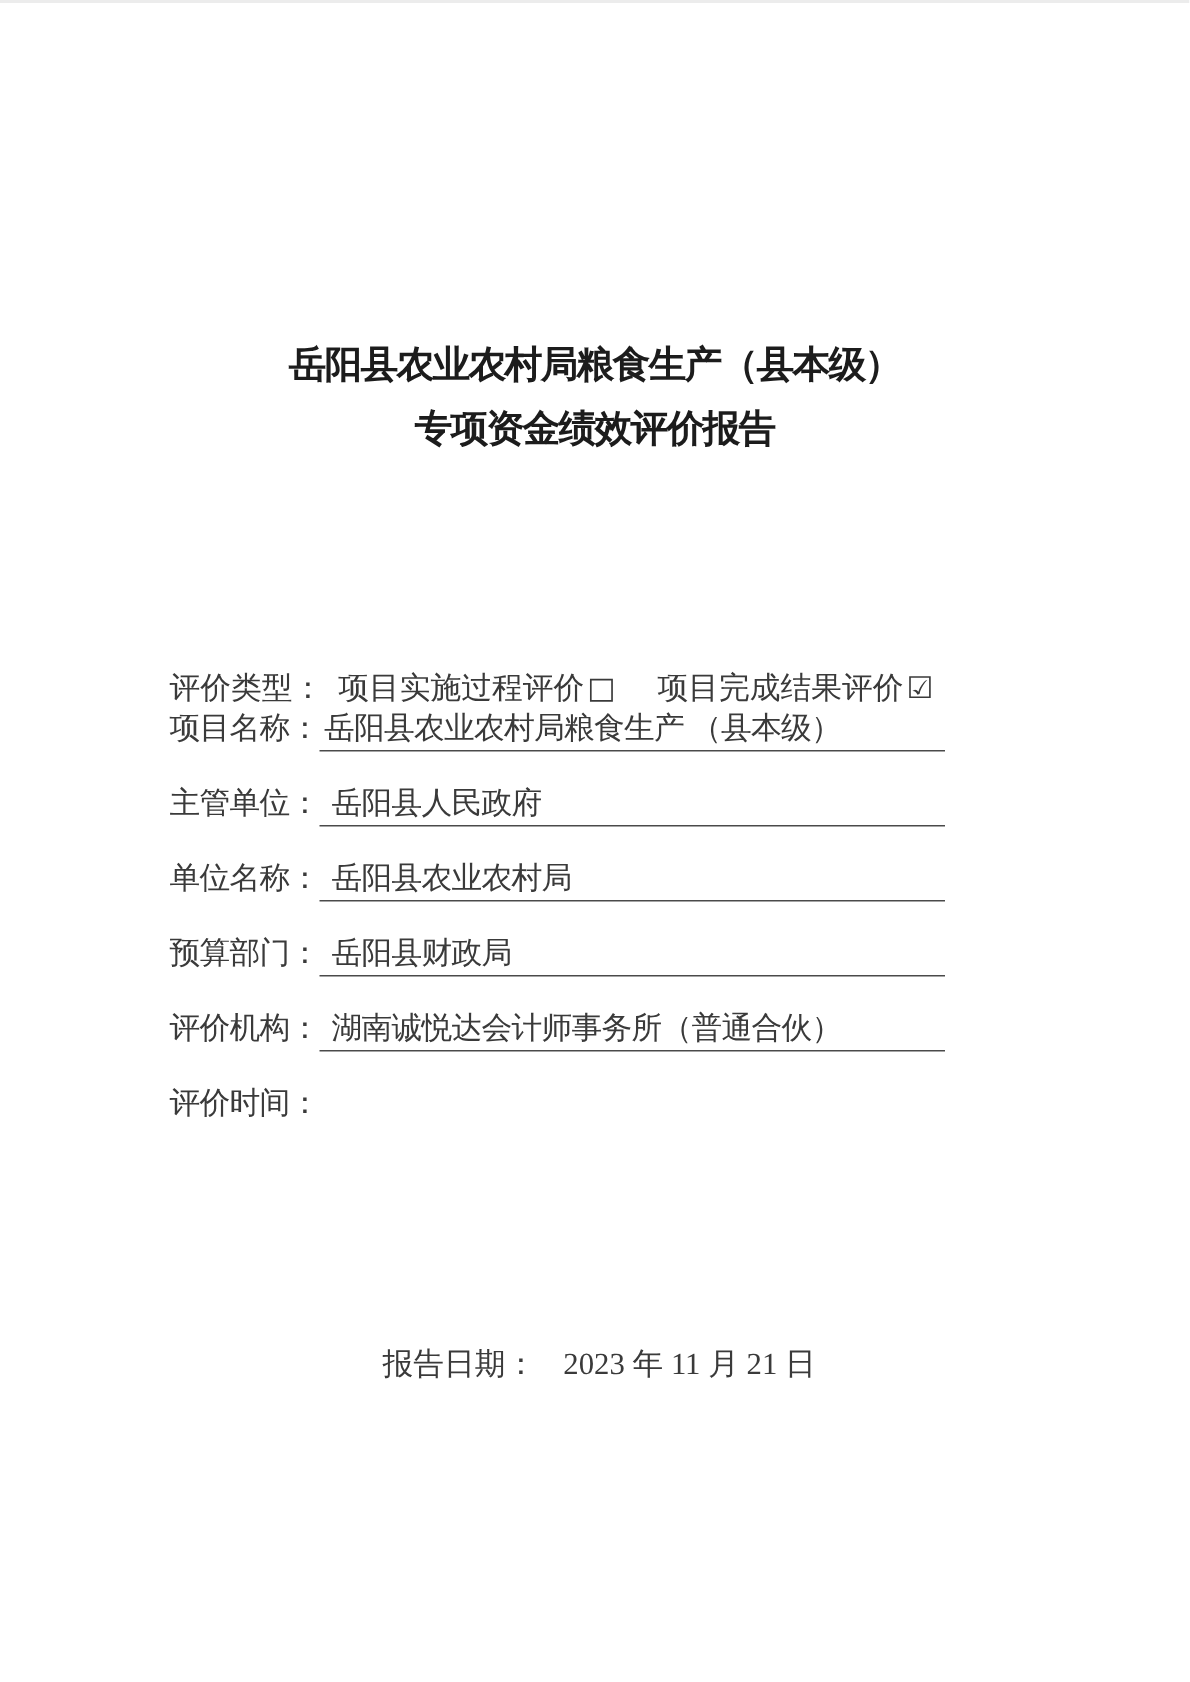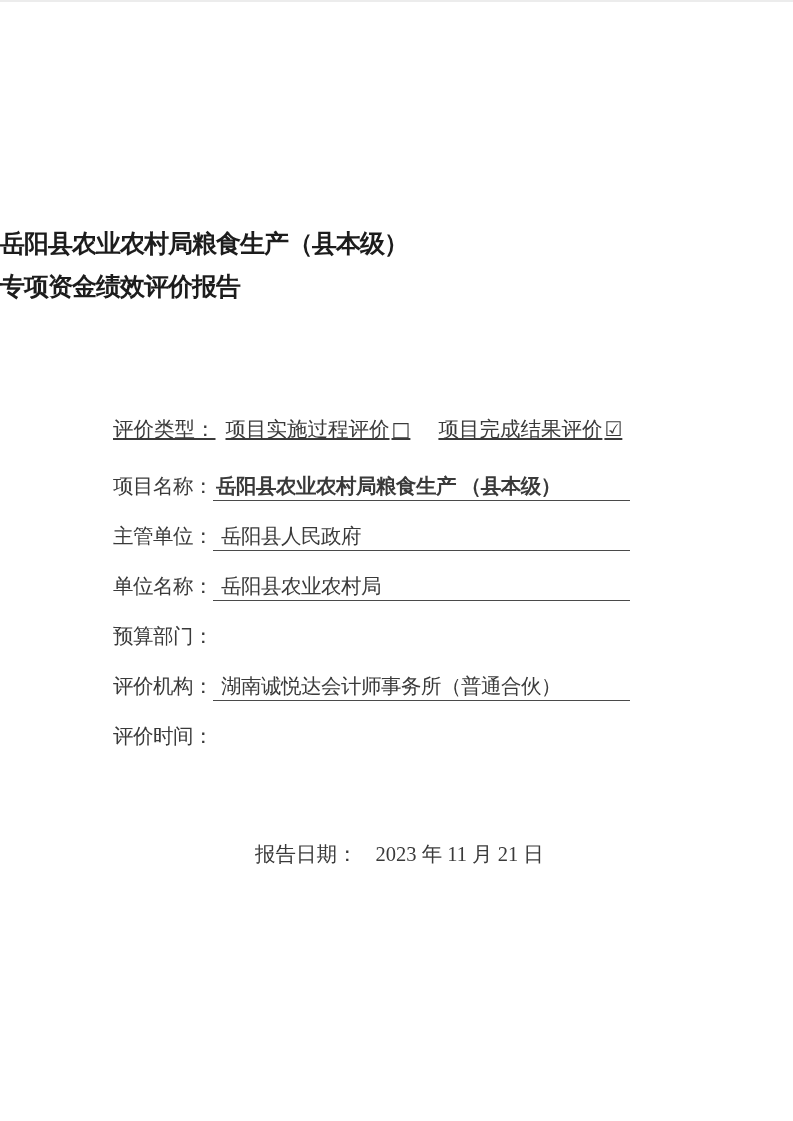--- a/index.html
+++ b/index.html
@@ -17,38 +17,37 @@
     font-family: "Liberation Serif", "DejaVu Serif", serif;
     color: #383838;
   }
 
   
   .title-block {
     position: absolute;
     top: 220px;
     left: 0;
     width: 793px;
-    text-align: left;
+    text-align: center;
     font-weight: 700;
     font-size: 25px;
     line-height: 43px;
     letter-spacing: -1px;
     color: #1c1c1c;
   }
 
   
   .eval-row {
     position: absolute;
-    top: 414px;
+    top: 443px;
     left: 113px;
     font-size: 20.5px;
     line-height: 26px;
     white-space: nowrap;
     color: #3a3a3a;
-    text-decoration: underline;
   }
   .eval-row .opt1 { margin-left: 10px; }
   .eval-row .opt2 { margin-left: 28px; }
   .cb {
     font-family: "DejaVu Sans", sans-serif;
     font-size: 20px;
     margin-left: 2px;
     color: #3a3a3a;
   }
 
@@ -74,27 +73,27 @@
     white-space: nowrap;
     letter-spacing: -0.5px;
   }
   .fvalue {
     flex: 1 1 auto;
     border-bottom: 1.4px solid #4a4a4a;
     padding: 0 0 1px 8px;
     white-space: nowrap;
     letter-spacing: -0.5px;
   }
-  .fvalue.tight { padding-left: 3px; font-weight: bold; }
+  .fvalue.tight { padding-left: 3px; }
   .fvalue.indent { padding-left: 30px; }
 
   
   .footer-row {
     position: absolute;
-    top: 840px;
+    top: 896px;
     left: 255px;
     font-size: 20.5px;
     line-height: 25px;
     white-space: nowrap;
     color: #3a3a3a;
   }
   .footer-row .fdate { margin-left: 18px; }
 </style>
 </head>
 <body>
@@ -129,20 +128,21 @@
     <div class="field-row">
       <div class="field-line">
         <span class="flabel">单位名称：</span>
         <span class="fvalue">岳阳县农业农村局</span>
       </div>
     </div>
 
     <div class="field-row">
       <div class="field-line">
         <span class="flabel">预算部门：</span>
+        <span class="fvalue">岳阳县财政局</span>
       </div>
     </div>
 
     <div class="field-row">
       <div class="field-line">
         <span class="flabel">评价机构：</span>
         <span class="fvalue">湖南诚悦达会计师事务所（普通合伙）</span>
       </div>
     </div>
 

